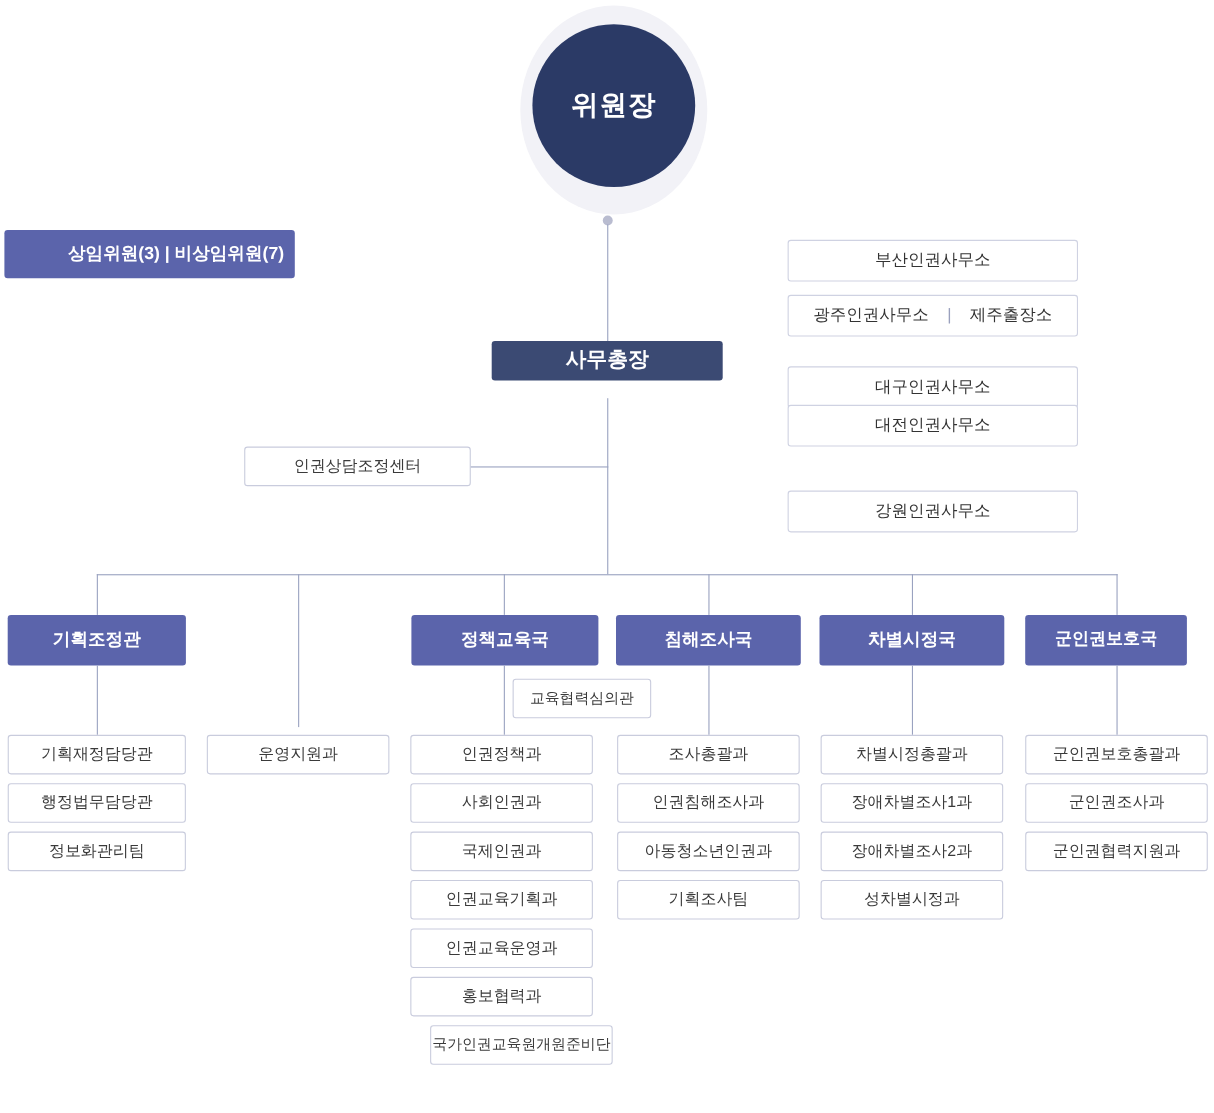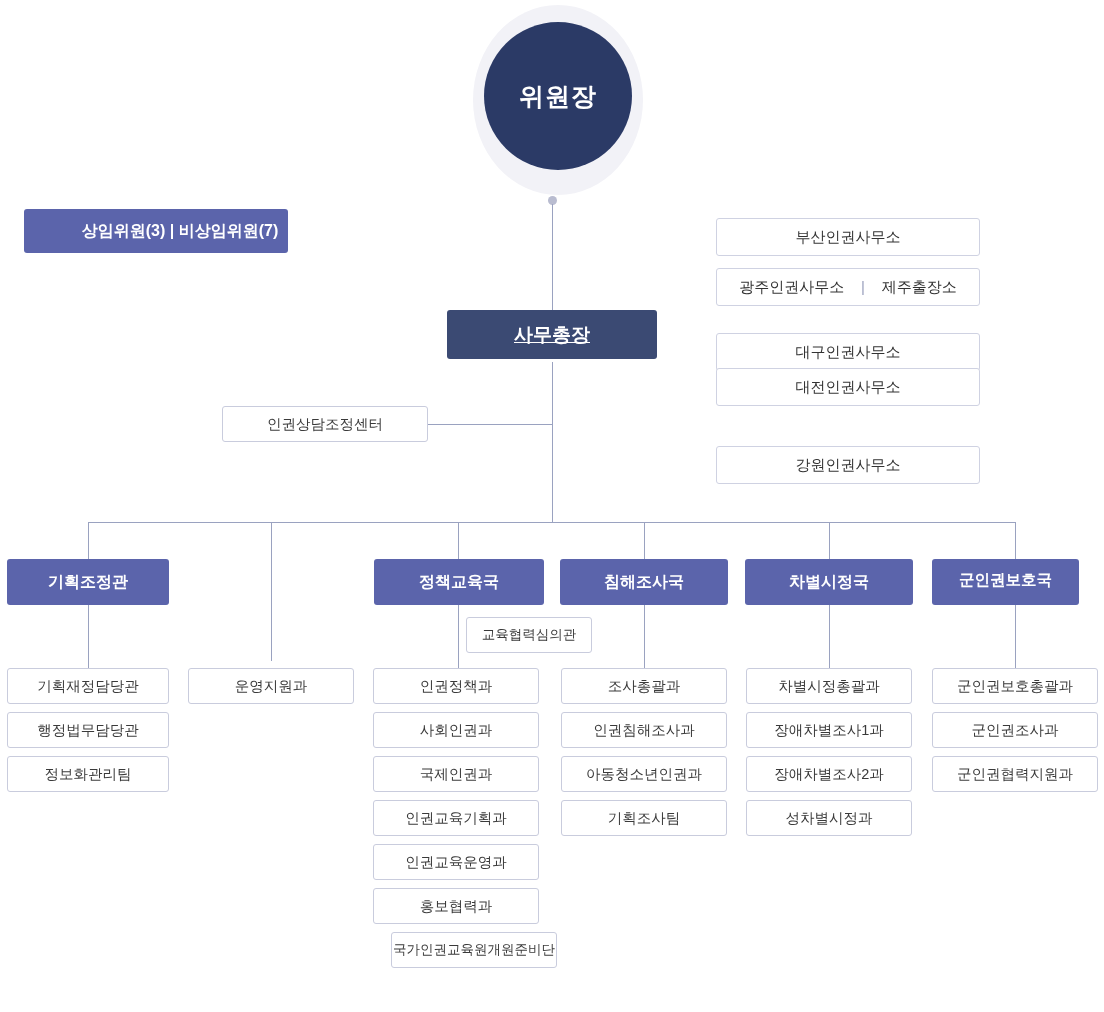--- a/index.html
+++ b/index.html
@@ -109,23 +109,23 @@
 <body>
 
 <div id="chart">
 
   <div class="chair-halo" style="left:473px; top:5px; width:170px; height:190px;"></div>
   <div class="node chair" style="left:484px; top:22px; width:148px; height:148px;">위원장</div>
   <div class="chair-dot" style="left:548px; top:196px;"></div>
 
   <div class="line v" style="left:552px; top:204px; height:106px;"></div>
 
-  <div class="node purple" style="left:24px; top:209px; width:264px; height:44px;padding-left:48px;">상임위원(3)  |  비상임위원(7)</div>
+  <div class="node purple" style="left:4px; top:209px; width:264px; height:44px;padding-left:48px;">상임위원(3)  |  비상임위원(7)</div>
 
-  <div class="node navy" style="left:447px; top:310px; width:210px; height:49px;text-decoration:underline;">사무총장</div>
+  <div class="node navy" style="left:447px; top:310px; width:210px; height:36px;">사무총장</div>
 
   <div class="line v" style="left:552px; top:362px; height:160px;"></div>
 
   <div class="node outline office" style="left:716px; top:218px; width:264px; height:38px;">부산인권사무소</div>
 
   <div class="node outline office split" style="left:716px; top:268px; width:264px; height:38px;">
     <span>광주인권사무소</span>
     <span class="divider">|</span>
     <span>제주출장소</span>
   </div>

